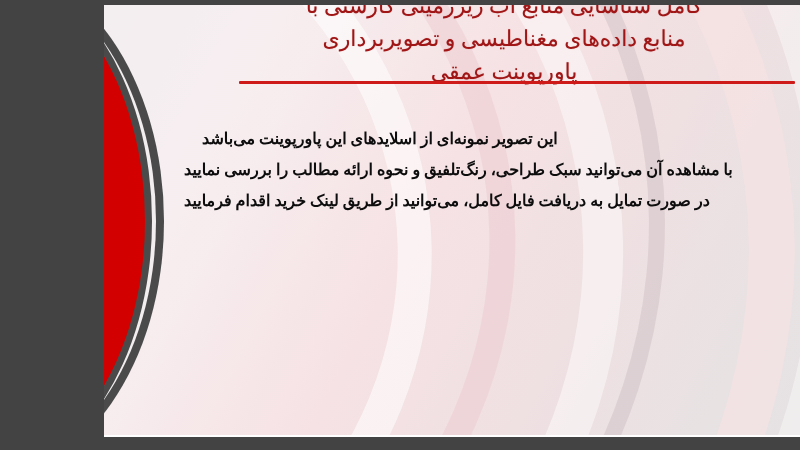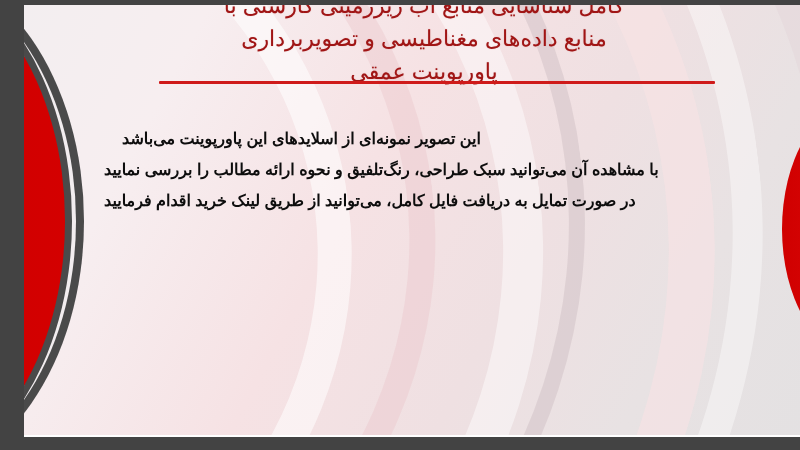--- a/index.html
+++ b/index.html
@@ -1,20 +1,20 @@
 <!DOCTYPE html>
 <html lang="fa" dir="rtl"><head>
 <meta charset="utf-8">
 <title>Slide</title>
 <style>
   html,body{margin:0;padding:0;background:#434343;}
   #slide{
-    position:relative;width:776px;height:450px;overflow:hidden;
+    position:relative;width:696px;height:450px;overflow:hidden;
     background:#e5e5e5;
-    font-family:Liberation Sans, sans-serif;
+    font-family:Liberation Serif, serif;
   }
 
   
   .canvas{
     position:absolute;left:0;top:5px;width:800px;height:432px;overflow:hidden;
     background:linear-gradient(118deg,#f3eef0 0%,#f7eef0 18%,#f6e2e4 42%,#efe0e2 62%,#e8e2e3 80%,#e3e1e2 100%);
   }
 
   
   .rings{position:absolute;left:0;top:0;width:800px;height:432px;overflow:hidden;}

